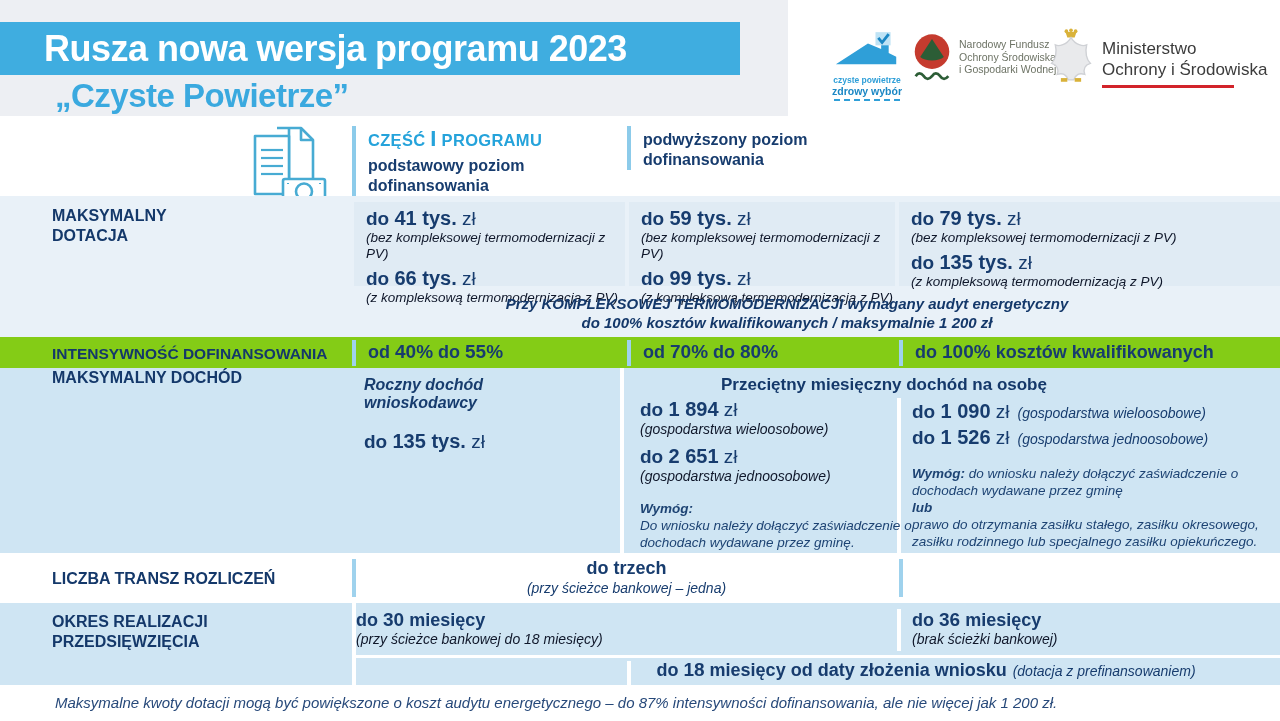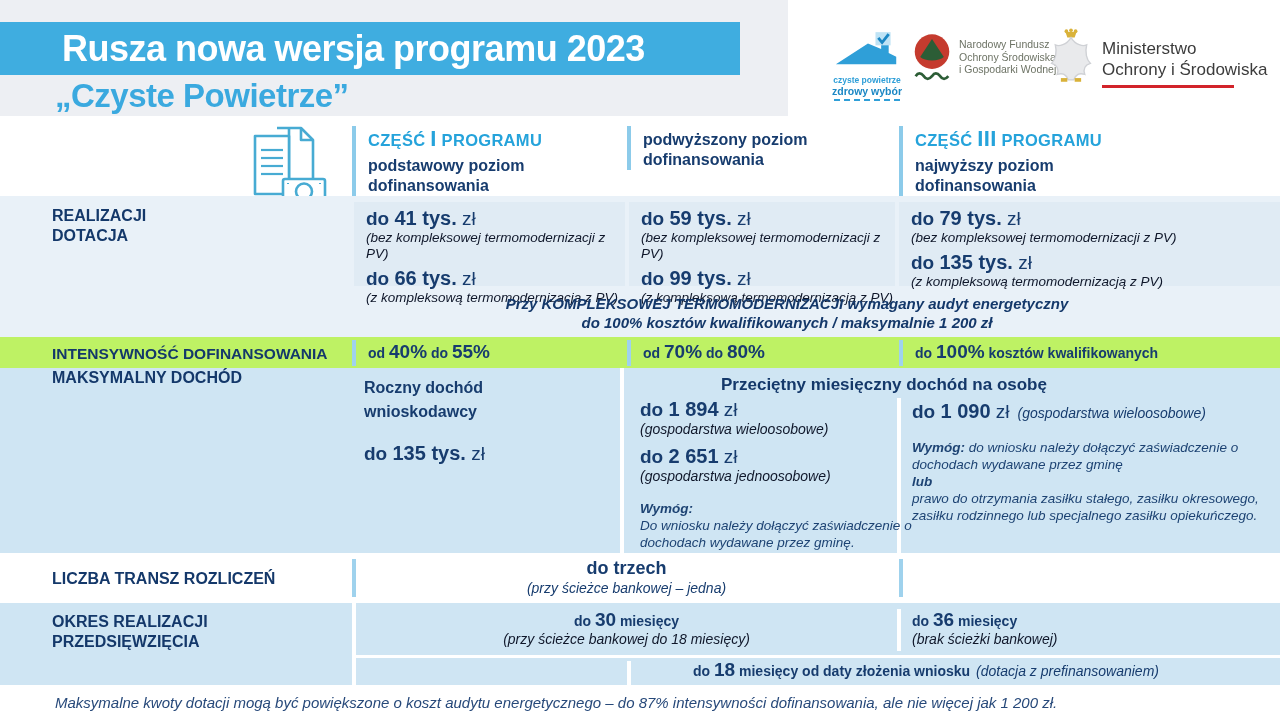--- a/index.html
+++ b/index.html
@@ -5,21 +5,21 @@
   html,body{margin:0;padding:0;background:#fff;}
   #canvas{
     position:relative;width:1280px;height:721px;overflow:hidden;background:#fff;
     font-family:"Liberation Sans",sans-serif;color:#173c6e;
   }
   .abs{position:absolute;}
   
   .hdr-gray{left:0;top:0;width:788px;height:116px;background:#edeff3;}
   .banner{
     left:0;top:22px;width:740px;height:53px;background:#3fade0;color:#fff;
-    font-size:36px;font-weight:bold;line-height:53px;padding-left:62px;box-sizing:border-box;
+    font-size:36px;font-weight:bold;line-height:53px;padding-left:44px;box-sizing:border-box;
     letter-spacing:-0.5px;white-space:nowrap;
   }
   .subtitle{left:55px;top:77px;font-size:33px;font-weight:bold;color:#3aa9df;letter-spacing:-0.5px;}
   .logos{left:800px;top:24px;width:470px;height:80px;display:flex;align-items:flex-start;}
   .logo-cp{position:absolute;left:28px;top:8px;width:78px;text-align:center;}
   .logo-cp .t1{font-size:8.5px;font-weight:bold;color:#2f9fd8;margin-top:1px;}
   .logo-cp .t2{font-size:10.5px;font-weight:bold;color:#1b87c4;}
   .logo-cp .dash{margin:2px auto 0;width:66px;border-top:2px dashed #2f9fd8;}
   .logo-nf{position:absolute;left:112px;top:8px;display:flex;}
   .logo-nf .txt{margin-left:7px;font-size:10.5px;line-height:12.5px;color:#6d7365;padding-top:6px;}
@@ -38,63 +38,63 @@
   
   .row{position:absolute;left:0;width:1280px;}
   .rlabel{position:absolute;left:52px;font-size:16px;font-weight:bold;color:#14386a;line-height:20px;}
   .vbar{position:absolute;width:4px;background:#9fd2ed;}
   .wdiv{position:absolute;width:4px;background:#ffffff;}
   
   .amt{white-space:nowrap;}
   .amt .p{font-weight:bold;font-size:19px;}
   .amt .v{font-weight:bold;font-size:20px;}
   .amt .s{font-weight:normal;font-size:19px;}
-  .amt-mid .p,.amt-mid .s{font-weight:bold;font-size:14px;}
+  .amt-mid .p,.amt-mid .s{font-weight:bold;font-size:18px;}
   .amt-mid .v{font-weight:bold;font-size:19px;}
   .small-note{font-style:italic;font-size:13.5px;line-height:16px;color:#0f172a;}
   
   .row-dotacja{top:196px;height:141px;background:#e9f1f8;}
   .dot-cell{position:absolute;top:6px;height:84px;background:#e0ebf4;padding:5px 0 0 12px;box-sizing:border-box;}
   .dot-cell.c1{left:354px;width:271px;}
   .dot-cell.c2{left:629px;width:266px;}
   .dot-cell.c3{left:899px;width:381px;}
   .dot-cell .grp2{margin-top:5px;}
   .audit-note{position:absolute;left:352px;top:98px;width:870px;text-align:center;
     font-style:italic;font-weight:bold;font-size:15px;line-height:19px;color:#14386a;}
   
-  .row-int{top:337px;height:31px;background:#bef264;}
+  .row-int{top:337px;height:31px;background:#84cc16;}
   .row-int .rlabel{top:7px;white-space:nowrap;font-size:15.5px;}
   .row-int .vbar{top:3px;height:26px;}
   .int-val{position:absolute;top:4px;}
   
   .row-doch{top:368px;height:185px;background:#cfe5f3;}
   .row-doch .rlabel{top:0;}
   .doch-col1{position:absolute;left:364px;top:8px;width:180px;}
-  .doch-col1 .h{font-size:16px;font-weight:bold;line-height:24px;width:150px;}
+  .doch-col1 .h{font-size:16px;font-weight:bold;line-height:18px;width:150px;font-style:italic;}
   .doch-col1 .amt{margin-top:18px;}
   .shared-head{position:absolute;left:624px;top:7px;width:520px;text-align:center;
     font-size:17px;font-weight:bold;color:#14386a;}
   .doch-col2{position:absolute;left:640px;top:30px;width:250px;}
   .doch-col3{position:absolute;left:912px;top:32px;width:368px;}
   .doch-col3 .inline-note{font-style:italic;font-size:14px;margin-left:8px;}
   .wymog{font-style:italic;font-size:13.5px;line-height:17px;color:#1d4373;}
   .wymog b{font-weight:bold;}
   
   .row-tr{top:553px;height:50px;background:#fff;}
   .row-tr .rlabel{top:16px;white-space:nowrap;}
   .row-tr .vbar{top:6px;height:38px;}
   .tr-center{position:absolute;left:356px;top:5px;width:541px;text-align:center;}
   .tr-main{font-size:18px;font-weight:bold;}
   .tr-note{font-style:italic;font-size:14px;margin-top:1px;}
   .tr-col3{position:absolute;left:915px;top:3px;font-size:18px;font-weight:bold;line-height:22px;}
   .tr-col3 .inline-note{font-style:italic;font-weight:normal;font-size:14px;margin-left:5px;}
   
   .row-okr{top:603px;height:82px;background:#cfe5f3;}
   .row-okr .rlabel{top:9px;width:220px;}
-  .okr-center{position:absolute;left:356px;top:6px;width:541px;text-align:center;}
+  .okr-center{position:absolute;left:356px;top:6px;width:541px;text-align:left;}
   .okr-col3{position:absolute;left:912px;top:6px;}
   .okr-hline{position:absolute;left:356px;top:52px;width:924px;height:3px;background:#fff;}
   .okr-bottom{position:absolute;left:631px;top:56px;width:590px;text-align:center;white-space:nowrap;}
   .okr-bottom .inline-note{font-style:italic;font-size:14px;font-weight:normal;margin-left:6px;}
   
   .footer-text{left:55px;top:694px;font-style:italic;font-size:15px;color:#27497a;}
 </style>
 </head>
 <body>
 
@@ -162,27 +162,23 @@
     </g>
   </svg>
 
   <div class="colhead c1">
     <div class="title"><span>CZĘŚĆ</span> <span class="num">I</span><span> PROGRAMU</span></div>
     <div class="sub">podstawowy poziom dofinansowania</div>
   </div>
   <div class="colhead c2">
     <div class="sub">podwyższony poziom dofinansowania</div>
   </div>
-  <div class="colhead c3">
-    <div class="title"><span>CZĘŚĆ</span> <span class="num">III</span><span> PROGRAMU</span></div>
-    <div class="sub">najwyższy poziom dofinansowania</div>
-  </div>
 
   <div class="row row-dotacja">
-    <div class="rlabel" style="top:10px;width:160px;">REALIZACJI DOTACJA</div>
+    <div class="rlabel" style="top:10px;width:160px;">MAKSYMALNY DOTACJA</div>
 
     <div class="dot-cell c1">
       <div class="amt"><span class="p">do </span><span class="v">41 tys.</span><span class="s"> zł</span></div>
       <div class="small-note">(bez kompleksowej termomodernizacji z PV)</div>
       <div class="amt grp2"><span class="p">do </span><span class="v">66 tys.</span><span class="s"> zł</span></div>
       <div class="small-note">(z kompleksową termomodernizacją z PV)</div>
     </div>
 
     <div class="dot-cell c2">
       <div class="amt"><span class="p">do </span><span class="v">59 tys.</span><span class="s"> zł</span></div>
@@ -232,20 +228,21 @@
       <div class="amt" style="margin-top:8px;"><span class="p">do </span><span class="v">2 651</span><span class="s"> zł</span></div>
       <div class="small-note" style="font-size:14px;">(gospodarstwa jednoosobowe)</div>
       <div class="wymog" style="margin-top:16px;width:290px;">
         <b>Wymóg:</b><br>
         <span>Do wniosku należy dołączyć zaświadczenie o dochodach wydawane przez gminę.</span>
       </div>
     </div>
 
     <div class="doch-col3">
       <div class="amt"><span class="p">do </span><span class="v">1 090</span><span class="s"> zł</span><span class="inline-note">(gospodarstwa wieloosobowe)</span></div>
+      <div class="amt" style="margin-top:3px;"><span class="p">do </span><span class="v">1 526</span><span class="s"> zł</span><span class="inline-note">(gospodarstwa jednoosobowe)</span></div>
       <div class="wymog" style="margin-top:16px;width:368px;">
         <b>Wymóg:</b><span> do wniosku należy dołączyć zaświadczenie o dochodach wydawane przez gminę</span><br>
         <b>lub</b><br>
         <span>prawo do otrzymania zasiłku stałego, zasiłku okresowego, zasiłku rodzinnego lub specjalnego zasiłku opiekuńczego.</span>
       </div>
     </div>
   </div>
 
   <div class="row row-tr">
     <div class="rlabel">LICZBA TRANSZ ROZLICZEŃ</div>

